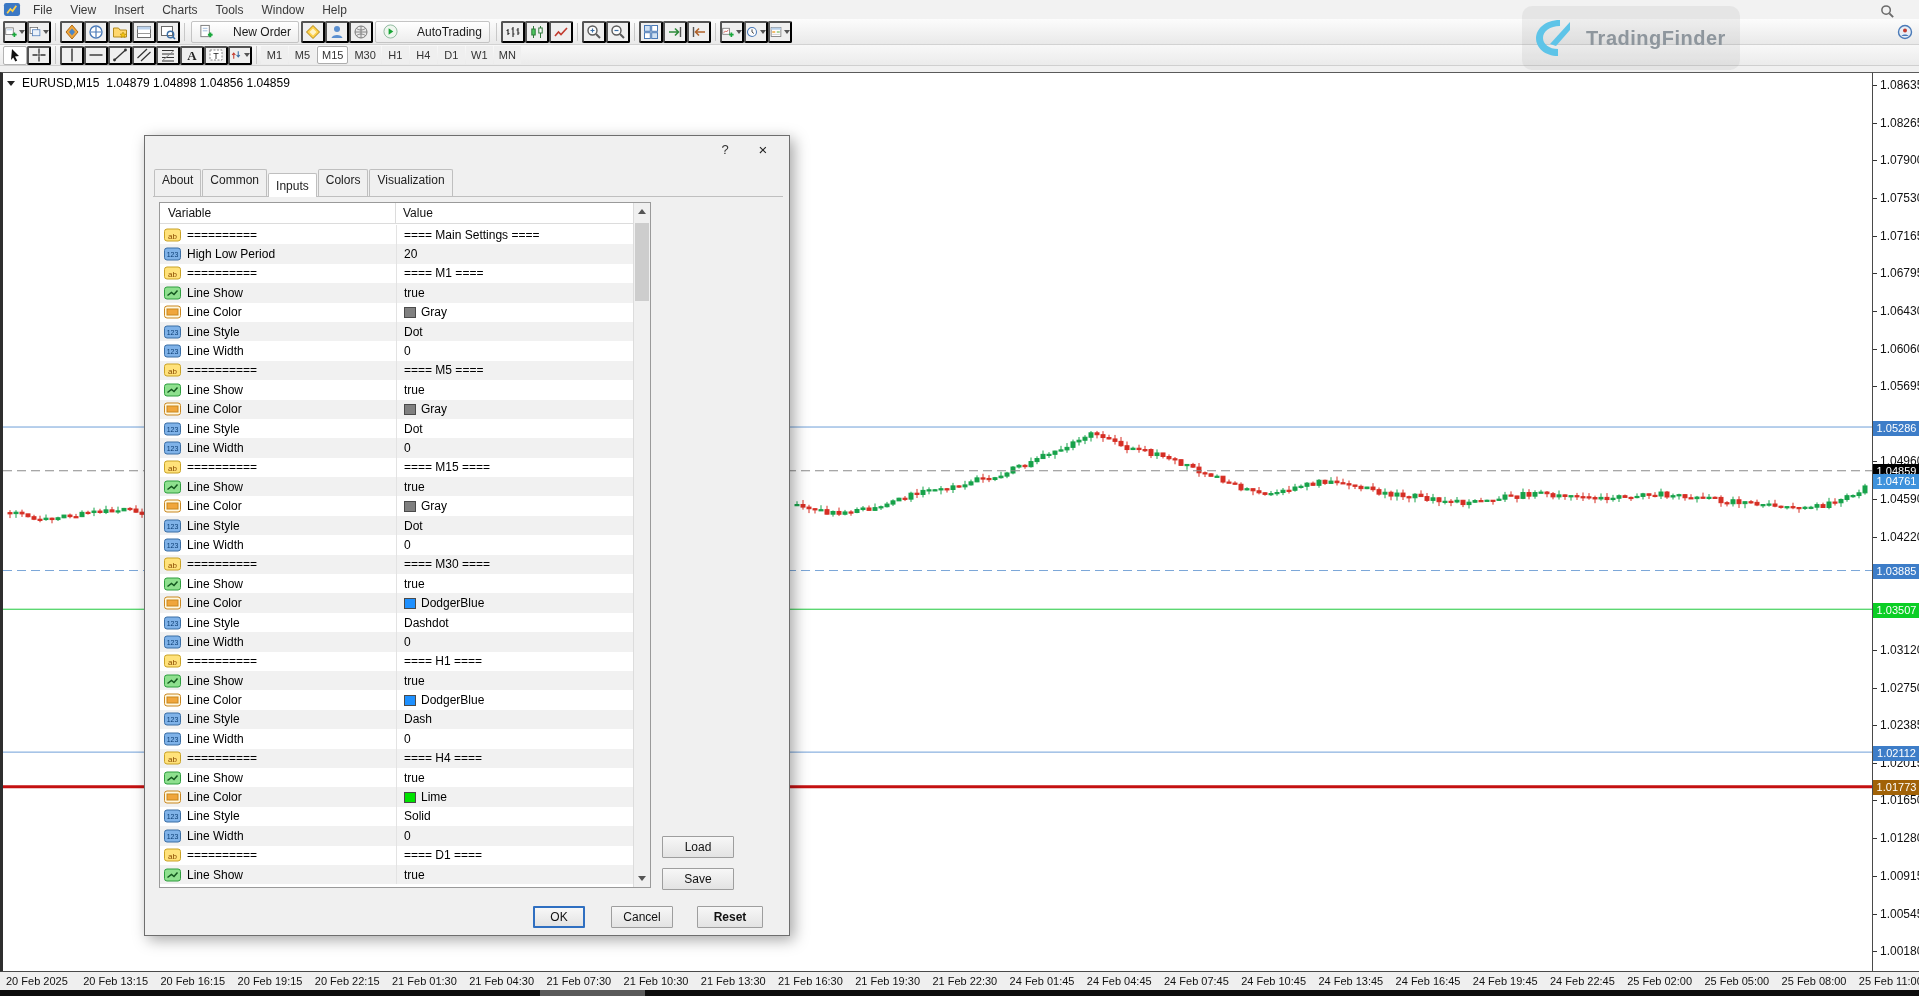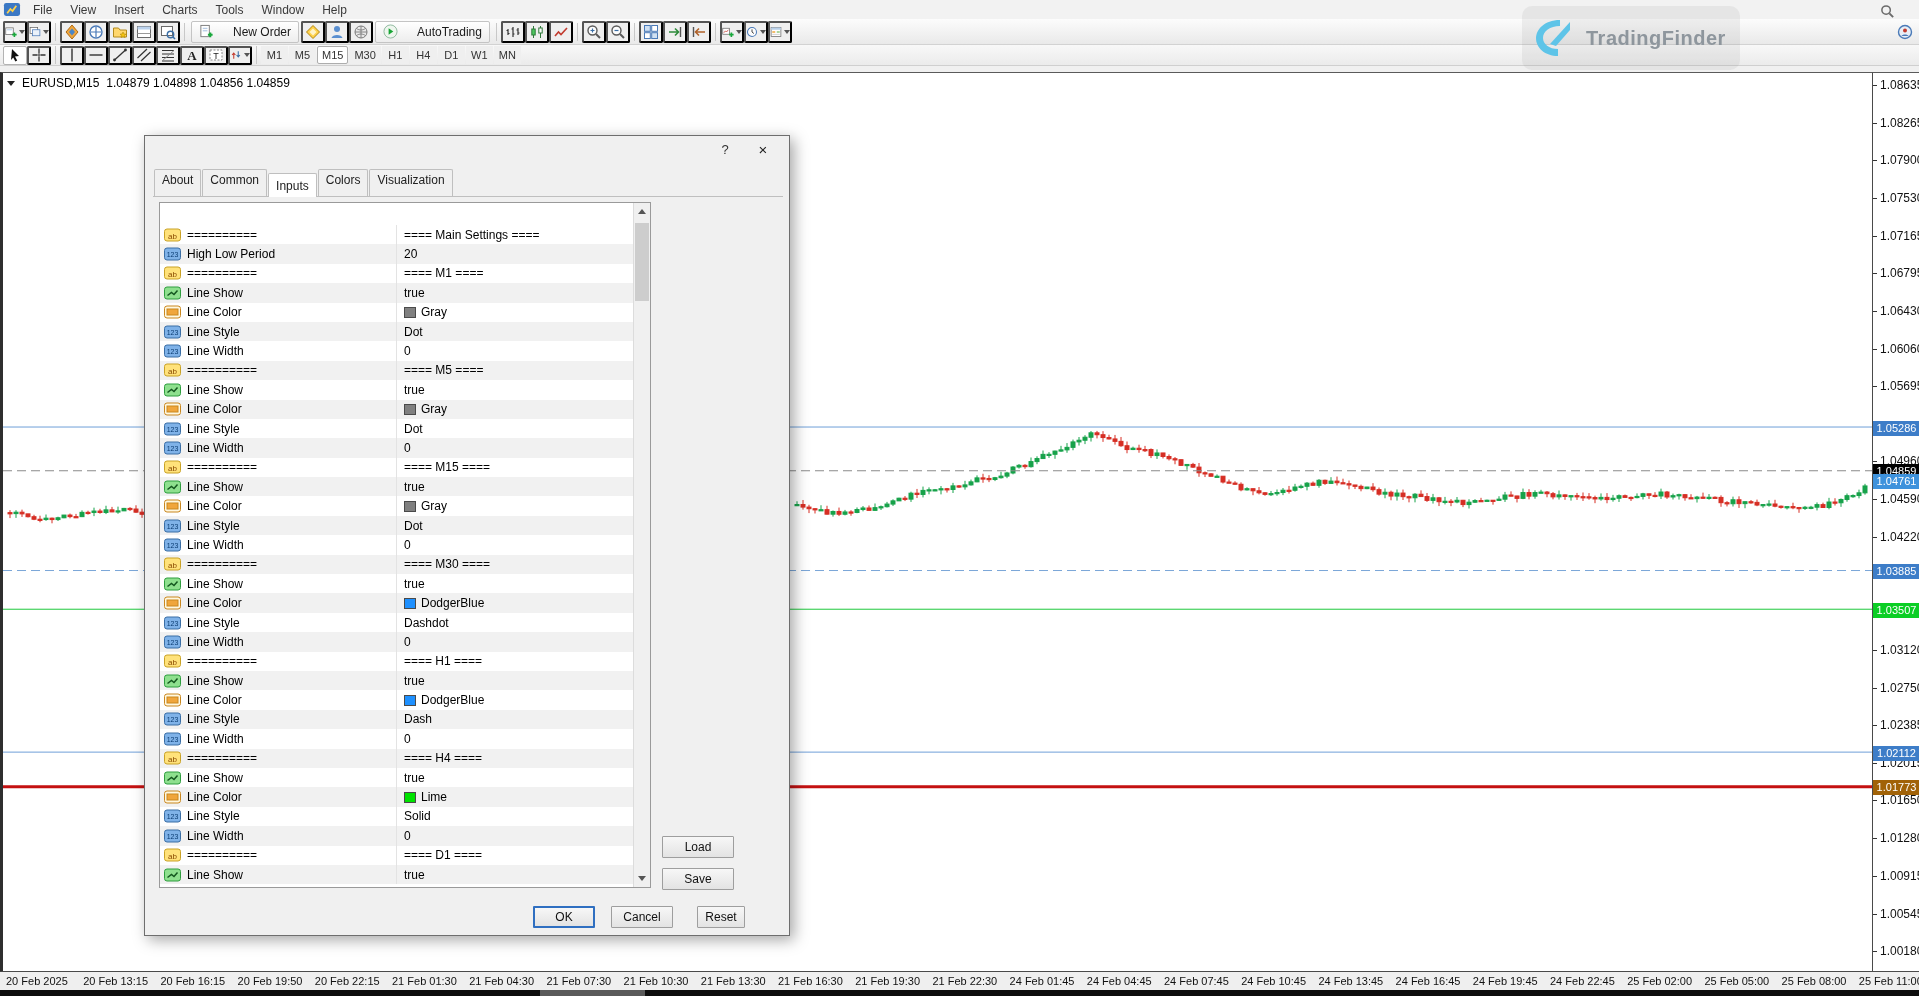--- a/index.html
+++ b/index.html
@@ -122,23 +122,23 @@
   .vs-btn.down .vs-arrow { top:6px; border-top:5px solid #555; }
   .vs-thumb { position:absolute; left:1px; right:1px; top:20px; height:78px;
               background:#cdcdcd; }
 
   .btn { position:absolute; height:22px; font-size:12px; color:#111;
          text-align:center; line-height:20px;
          background:linear-gradient(#f7f7f7,#e3e3e3); border:1px solid #9e9e9e;
          border-radius:1px; }
   .btn-load { left:517px; top:700px; width:72px; }
   .btn-save { left:517px; top:732px; width:72px; }
-  .btn-ok { left:388px; top:770px; width:62px; border:2px solid #2f6fc1; line-height:17px; }
+  .btn-ok { left:388px; top:770px; width:52px; border:2px solid #2f6fc1; line-height:17px; }
   .btn-cancel { left:466px; top:770px; width:62px; }
-  .btn-reset { left:552px; top:770px; width:48px; }
+  .btn-reset { left:552px; top:770px; width:66px;font-weight:bold; }
 </style>
 </head>
 <body>
 
 <div class="menubar">
   <svg class="appicon" viewBox="0 0 16 14">
       <rect x="0.5" y="1" width="15" height="12" rx="2" fill="#3b78c4"></rect>
       <path d="M3.5 10.5l3-4 2 2 3.5-5" stroke="#ffd24a" stroke-width="1.6" fill="none"></path>
     </svg>
   <div id="menu-items" style="display:flex;">
@@ -866,21 +866,21 @@
     <div class="patag" style="top: 401.293px; background: rgb(62, 146, 220);">1.04761</div>
     <div class="patag" style="top: 491.017px; background: rgb(61, 125, 200);">1.03885</div>
     <div class="patag" style="top: 529.733px; background: rgb(11, 206, 36);">1.03507</div>
     <div class="patag" style="top: 672.616px; background: rgb(61, 125, 200);">1.02112</div>
     <div class="patag" style="top: 707.338px; background: #a16207;">1.01773</div>
   </div>
 <div class="time-axis" id="time-axis">
     <div class="talabel" style="left: 6px;">20 Feb 2025</div>
     <div class="talabel" style="left: 83.2px;">20 Feb 13:15</div>
     <div class="talabel" style="left: 160.4px;">20 Feb 16:15</div>
-    <div class="talabel" style="left: 237.6px;">20 Feb 19:50</div>
+    <div class="talabel" style="left: 237.6px;">20 Feb 19:15</div>
     <div class="talabel" style="left: 314.8px;">20 Feb 22:15</div>
     <div class="talabel" style="left: 392px;">21 Feb 01:30</div>
     <div class="talabel" style="left: 469.2px;">21 Feb 04:30</div>
     <div class="talabel" style="left: 546.4px;">21 Feb 07:30</div>
     <div class="talabel" style="left: 623.6px;">21 Feb 10:30</div>
     <div class="talabel" style="left: 700.8px;">21 Feb 13:30</div>
     <div class="talabel" style="left: 778px;">21 Feb 16:30</div>
     <div class="talabel" style="left: 855.2px;">21 Feb 19:30</div>
     <div class="talabel" style="left: 932.4px;">21 Feb 22:30</div>
     <div class="talabel" style="left: 1009.6px;">24 Feb 01:45</div>
@@ -916,20 +916,24 @@
   <div class="tabs" id="dlg-tabs">
       <div class="tab">About</div>
       <div class="tab">Common</div>
       <div class="tab active">Inputs</div>
       <div class="tab">Colors</div>
       <div class="tab">Visualization</div>
     </div>
   <div class="tabline"></div>
 
   <div class="ptable">
+    <div class="thead">
+      <span class="c1">Variable</span>
+      <span class="c2">Value</span>
+    </div>
     <div class="rows" id="param-rows">
         <div class="trow">
           <span class="ticon">
             <svg viewBox="0 0 17 14">
               <rect x="0.5" y="1" width="16" height="12" rx="2.5" fill="#ffe27a" stroke="#c9a227"></rect>
               <text x="8.5" y="10.5" font-size="8" text-anchor="middle" fill="#8a4a00" font-family="Liberation Sans, sans-serif">ab</text>
             </svg>
           </span>
           <span class="tvar">==========</span>
           <span class="tval">

